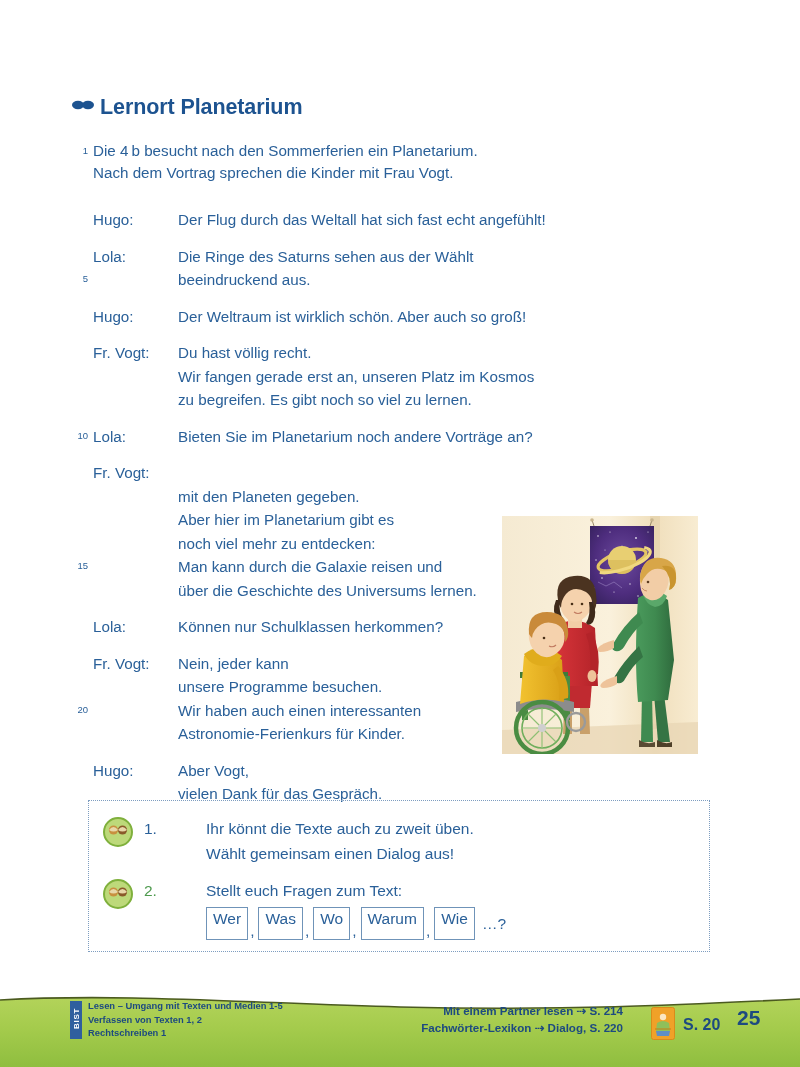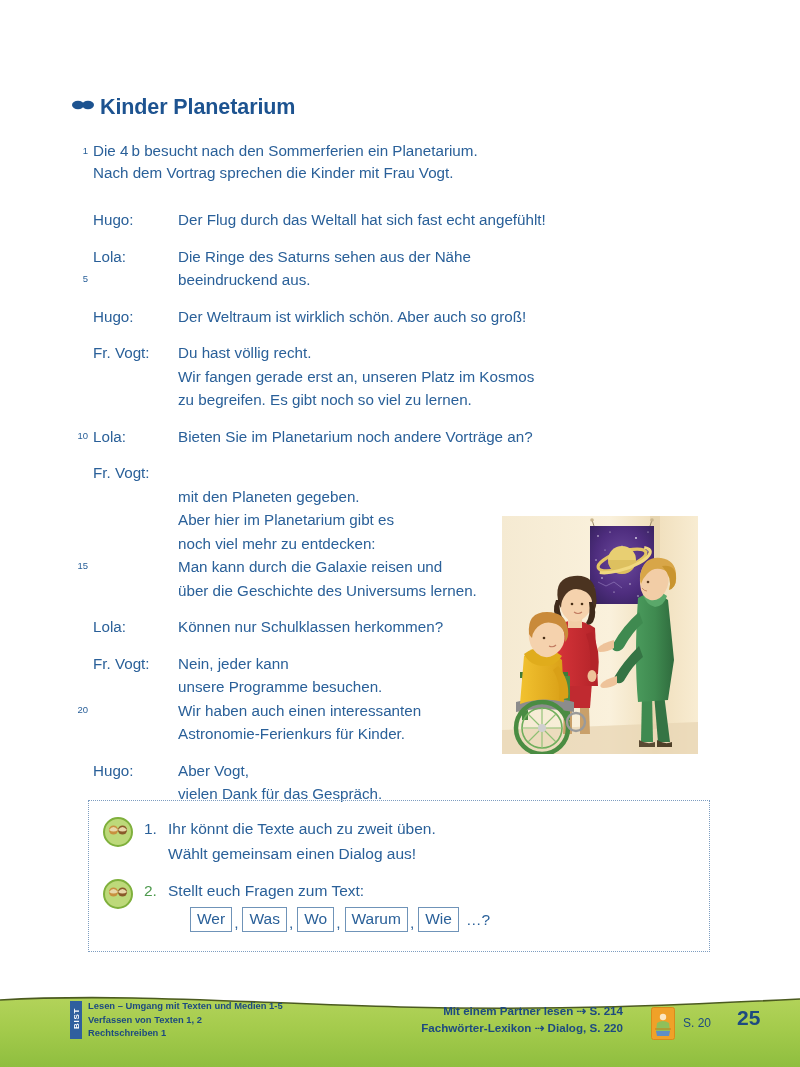--- a/index.html
+++ b/index.html
@@ -141,31 +141,31 @@
     width: 24px;
     flex: none;
   }
   .num-blue { color: #2a6099; }
   .num-green { color: #4e9a4e; }
   .task-body {
     font-size: 15.5px;
     line-height: 25px;
     color: #2a6099;
   }
-  .task-body div { white-space: nowrap; }
+  .task-body div { white-space: nowrap; margin-left: 38px; }
 
   .qwords {
     display: flex;
     align-items: center;
     margin-top: 4px;
     margin-left: 22px;
   }
   .qword {
     border: 1px solid #6f93b8;
-    padding: 1px 6px 2px 6px;
+    padding: 1px 6px 10px 6px;
     font-size: 15.5px;
     line-height: 20px;
     color: #2a6099;
     background: #fff;
   }
   .qcomma {
     font-size: 15.5px;
     color: #2a6099;
     margin: 0 4px 0 2px;
     align-self: flex-end;
@@ -242,43 +242,43 @@
     left: 651px;
     top: 20px;
     width: 24px;
     height: 33px;
   }
   .wb-page {
     position: absolute;
     left: 683px;
     top: 29px;
     color: #1d4a80;
-    font-size: 12px;
-    font-weight: normal;
+    font-size: 16px;
+    font-weight: bold;
   }
   .page-number {
     position: absolute;
     left: 737px;
     top: 19px;
     color: #1d4a80;
     font-size: 21px;
     font-weight: bold;
   }
 </style>
 </head>
 <body>
 
 <div class="page">
 
   <div class="title-row">
     <svg class="title-icon" viewBox="0 0 22 14">
       <ellipse cx="6" cy="7" rx="6" ry="4.2" fill="#1d5390"></ellipse>
       <ellipse cx="16" cy="7" rx="6" ry="4.2" fill="#1d5390"></ellipse>
     </svg>
-    <span class="title-text">Kinder Planetarium</span>
+    <span class="title-text">Lernort Planetarium</span>
   </div>
 
   <div class="intro">
     <div class="intro-line">
       <span class="lineno">1</span>
       <span>Die 4 b besucht nach den Sommerferien ein Planetarium.</span>
     </div>
     <div class="intro-line">
       <span class="lineno"></span>
       <span>Nach dem Vortrag sprechen die Kinder mit Frau Vogt.</span>
@@ -292,21 +292,21 @@
         <span class="lineno"></span>
         <span class="speaker">Hugo:</span>
         <span class="utterance">Der Flug durch das Weltall hat sich fast echt angefühlt!</span>
       </div>
     </div>
 
     <div class="turn">
       <div class="dline">
         <span class="lineno"></span>
         <span class="speaker">Lola:</span>
-        <span class="utterance">Die Ringe des Saturns sehen aus der Nähe</span>
+        <span class="utterance">Die Ringe des Saturns sehen aus der Wählt</span>
       </div>
       <div class="dline">
         <span class="lineno">5</span>
         <span class="speaker"></span>
         <span class="utterance">beeindruckend aus.</span>
       </div>
     </div>
 
     <div class="turn">
       <div class="dline">

